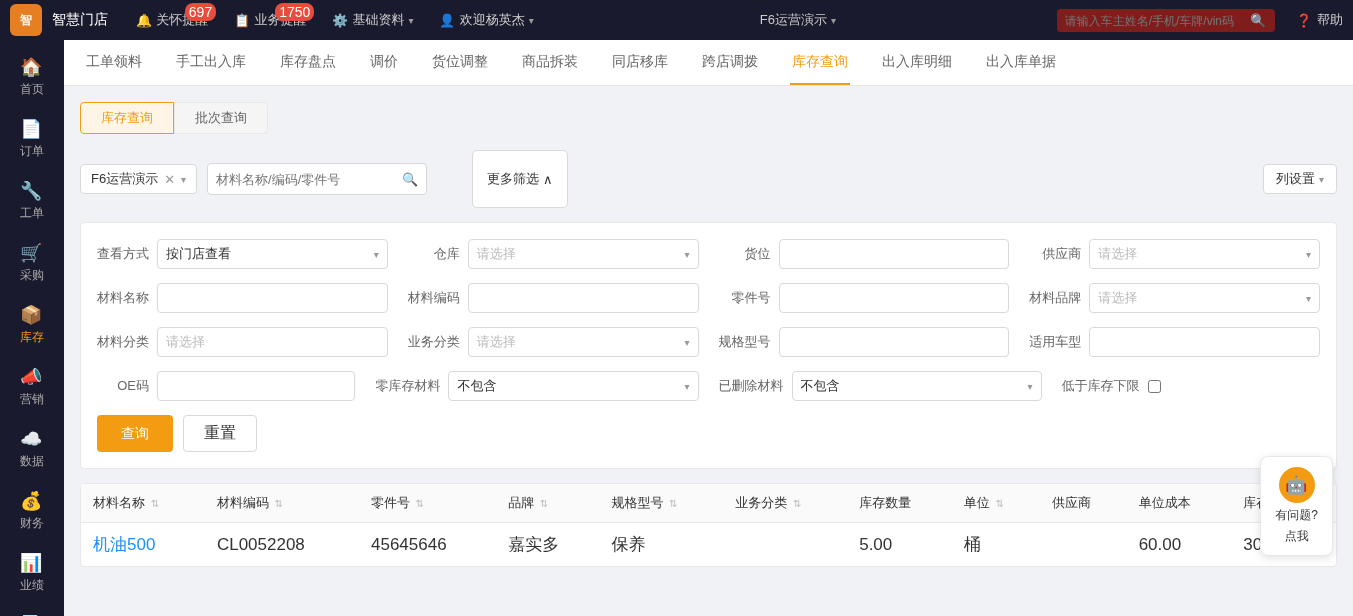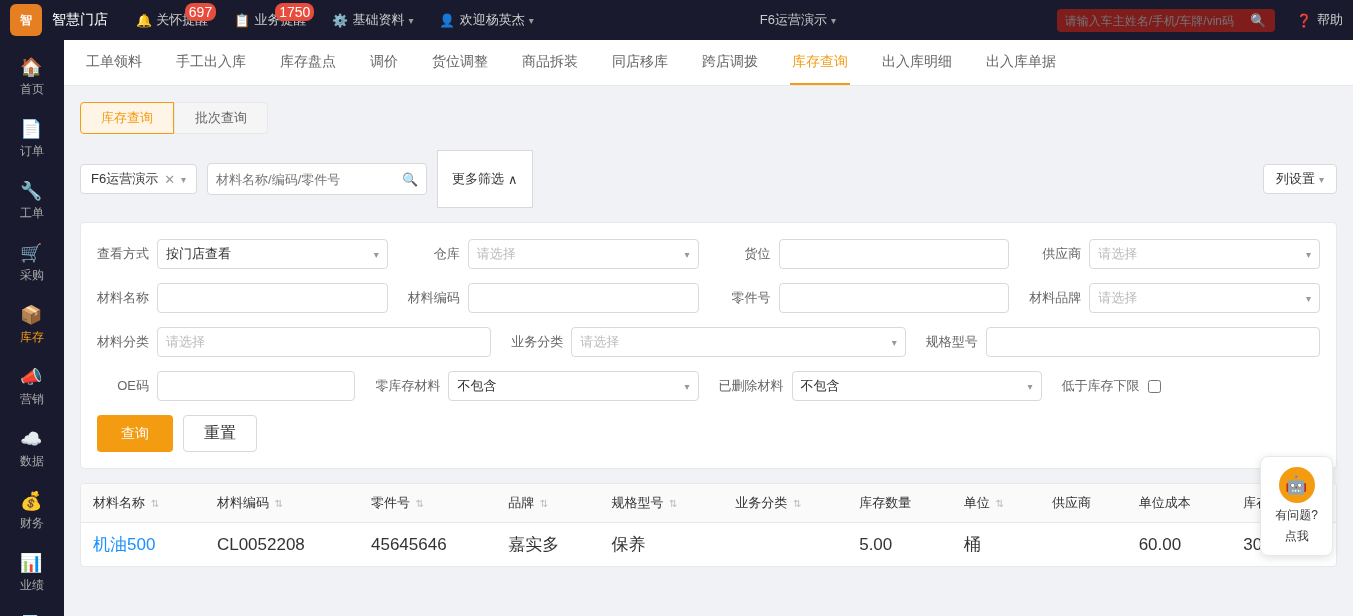--- a/index.html
+++ b/index.html
@@ -119,22 +119,22 @@
     .search-input-wrap {
       display: flex; align-items: center;
       border: 1px solid #d9d9d9; border-radius: 4px; background: #fff;
       padding: 0 8px; height: 32px; width: 220px; gap: 6px;
     }
     .search-input-wrap input {
       border: none; outline: none; font-size: 13px; flex: 1; color: #999;
     }
     .more-filter-btn {
       display: flex; align-items: center; gap: 4px;
-      border: 1px solid #d9d9d9; border-radius: 0; padding: 19px 14px;
-      background: #fff; cursor: pointer; font-size: 13px; color: #333;
+      border: 1px solid #d9d9d9; border-radius: 5px; padding: 19px 14px;
+      background: #fff; cursor: pointer; font-size: 13px; color: #333; margin-left: 35px;
     }
     .col-setting-btn {
       margin-left: auto;
       display: flex; align-items: center; gap: 4px;
       border: 1px solid #d9d9d9; border-radius: 4px; padding: 5px 12px;
       background: #fff; cursor: pointer; font-size: 13px; color: #333;
     }
 
     
     .adv-filter-panel {
@@ -433,20 +433,24 @@
           </div>
           <div class="filter-field">
             <span class="filter-label">业务分类</span>
             <div class="filter-select" style="min-width:180px;">
               <span style="color:#bbb;">请选择</span>
               <span class="chevron">▾</span>
             </div>
           </div>
           <div class="filter-field">
             <span class="filter-label">规格型号</span>
+            <input class="filter-input" type="text" style="">
+          </div>
+          <div class="filter-field">
+            <span class="filter-label">适用车型</span>
             <input class="filter-input" type="text" style="">
           </div>
         </div>
 
         <div class="adv-filter-row">
           <div class="filter-field" style="flex:0.8;">
             <span class="filter-label">OE码</span>
             <input class="filter-input" type="text" style="">
           </div>
           <div class="filter-field">

